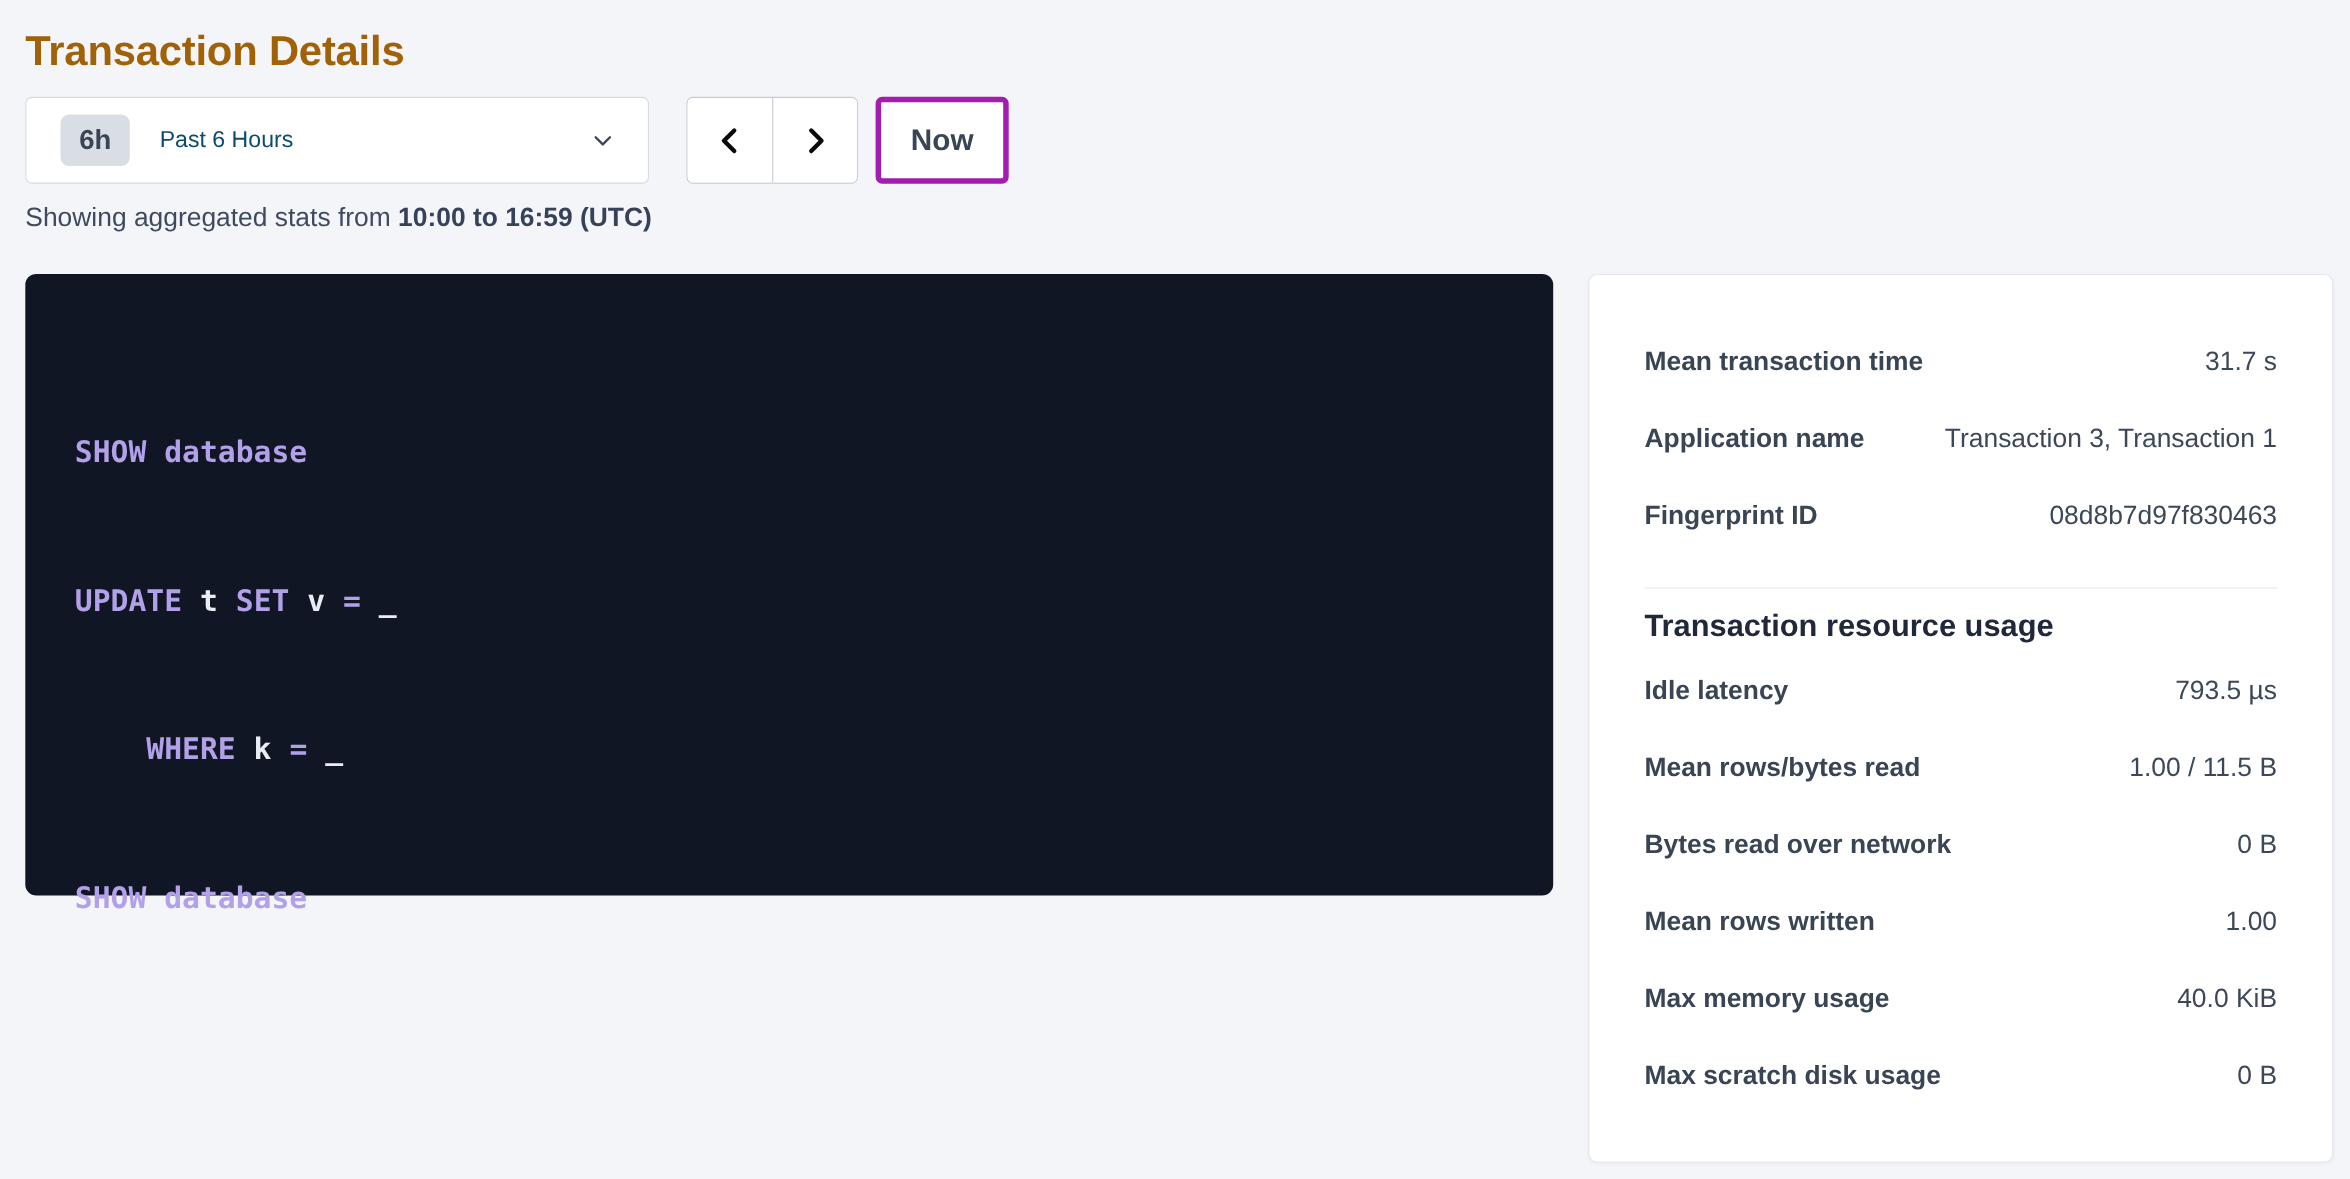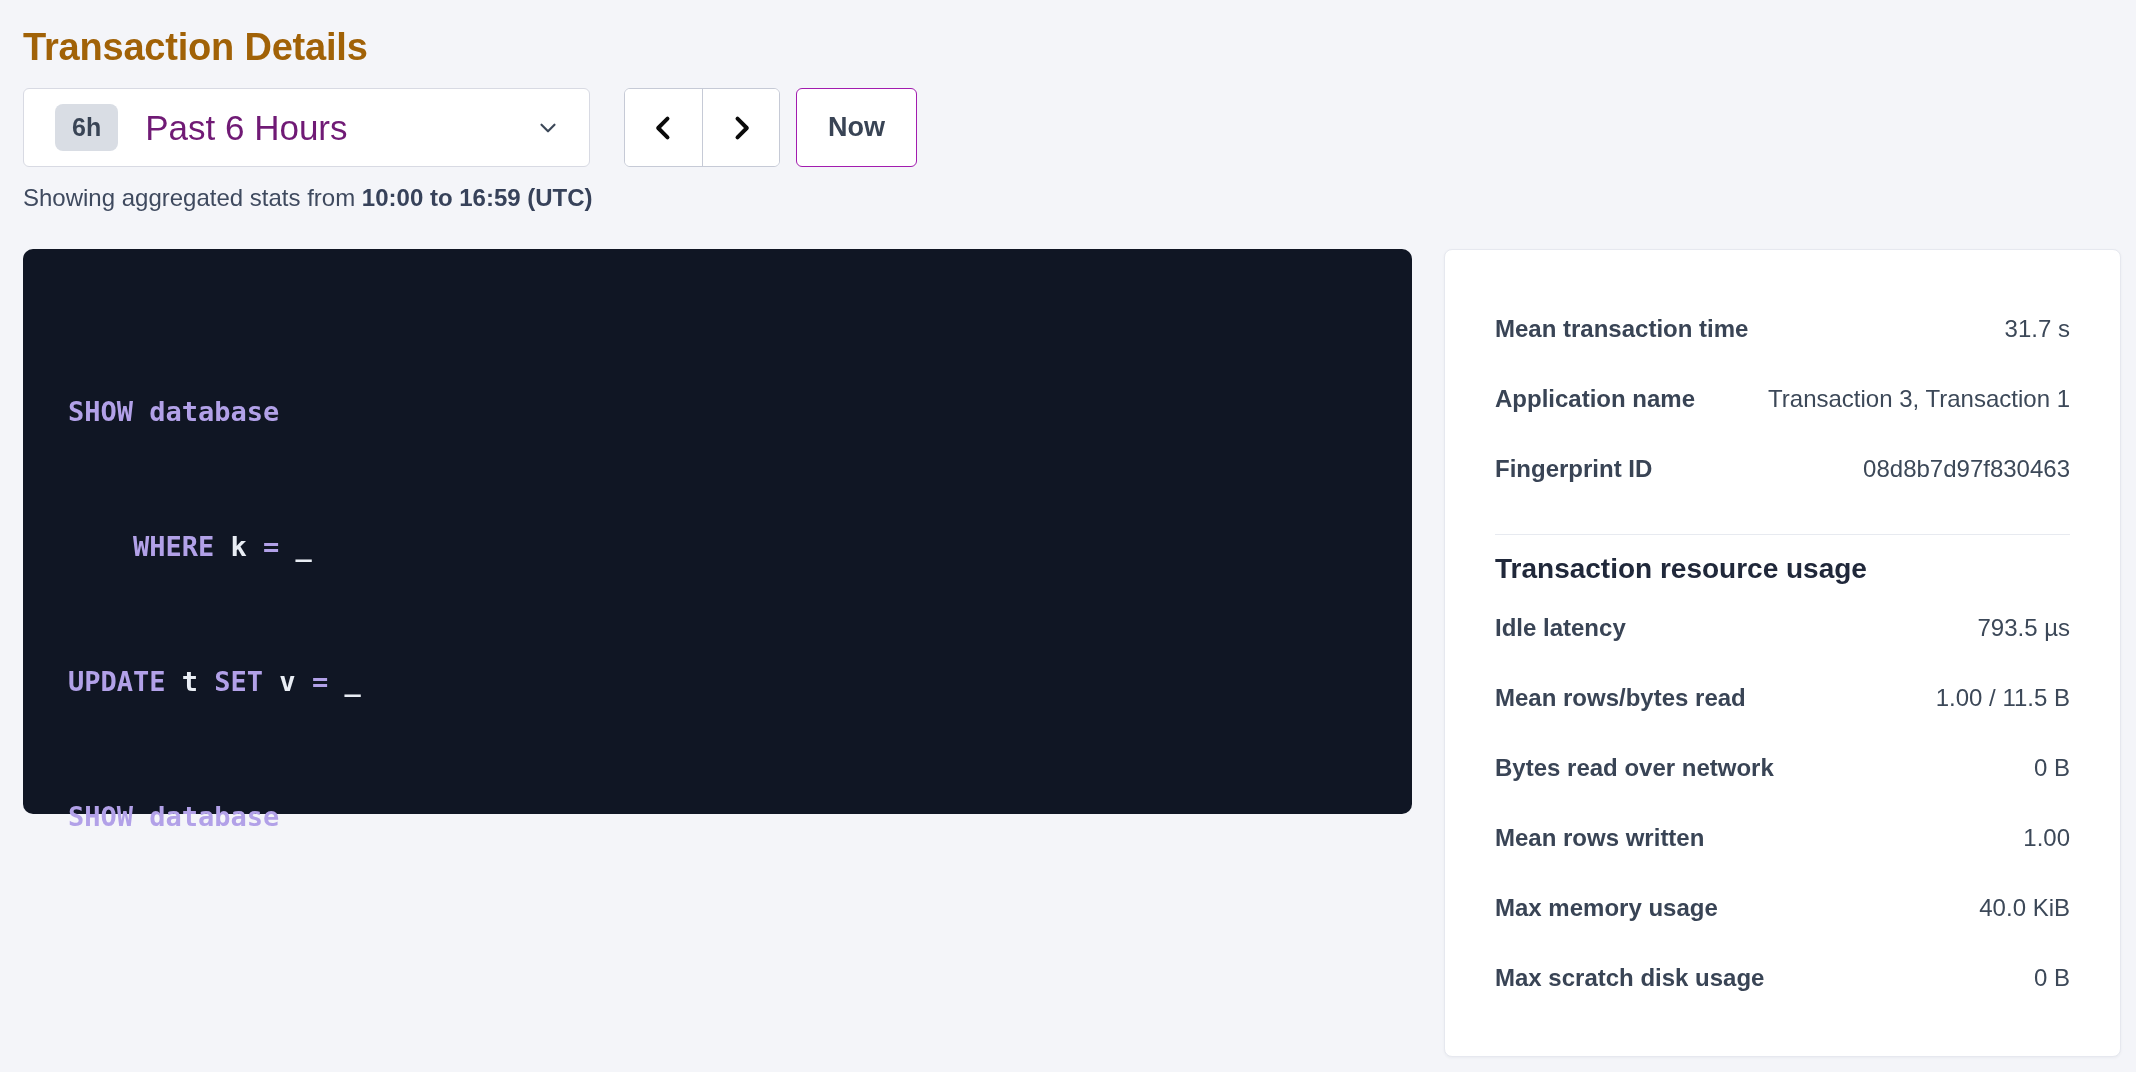--- a/index.html
+++ b/index.html
@@ -41,22 +41,22 @@
     background: #d9dde4;
     color: #394455;
     font-weight: 700;
     font-size: 25px;
     border-radius: 8px;
     padding: 11px 17px;
     line-height: 1;
   }
   .range-label {
     margin-left: 27px;
-    font-size: 35px;
-    color: #701a75;
+    font-size: 21px;
+    color: #0c4a6e;
     flex: 1;
   }
   .chevron-down { width: 26px; height: 26px; }
 
   .nav-group {
     display: flex;
     margin-left: 34px;
     border: 1px solid #c6cad6;
     border-radius: 6px;
     background: #ffffff;
@@ -71,21 +71,21 @@
     justify-content: center;
     cursor: pointer;
   }
   .nav-btn + .nav-btn { border-left: 1px solid #c6cad6; }
   .nav-btn svg { width: 28px; height: 28px; }
 
   .now-button {
     margin-left: 16px;
     width: 121px;
     background: #ffffff;
-    border: 1px solid #a21caf;
+    border: 5px solid #a21caf;
     border-radius: 6px;
     font-family: "Liberation Sans", sans-serif;
     font-size: 27px;
     font-weight: 700;
     color: #394455;
     cursor: pointer;
   }
 
   .subtitle {
     margin-top: 17px;
@@ -179,22 +179,22 @@
 
     <button class="now-button">Now</button>
   </div>
 
   <p class="subtitle"><span>Showing aggregated stats from </span><b>10:00 to 16:59 (UTC)</b></p>
 
   <div class="main">
 
     <div class="code-box">
       <div class="code-line"><span class="tok-kw">SHOW database</span></div>
+      <div class="code-line"><span class="tok-kw">UPDATE</span><span class="tok-pl"> t </span><span class="tok-kw">SET</span><span class="tok-pl"> v </span><span class="tok-kw">=</span><span class="tok-pl"> _</span></div>
       <div class="code-line"><span class="tok-pl">    </span><span class="tok-kw">WHERE</span><span class="tok-pl"> k </span><span class="tok-kw">=</span><span class="tok-pl"> _</span></div>
-      <div class="code-line"><span class="tok-kw">UPDATE</span><span class="tok-pl"> t </span><span class="tok-kw">SET</span><span class="tok-pl"> v </span><span class="tok-kw">=</span><span class="tok-pl"> _</span></div>
       <div class="code-line"><span class="tok-kw">SHOW database</span></div>
     </div>
 
     <aside class="card">
 
       <div class="stat-row">
         <span class="stat-label">Mean transaction time</span>
         <span class="stat-value">31.7 s</span>
       </div>
       <div class="stat-row">

